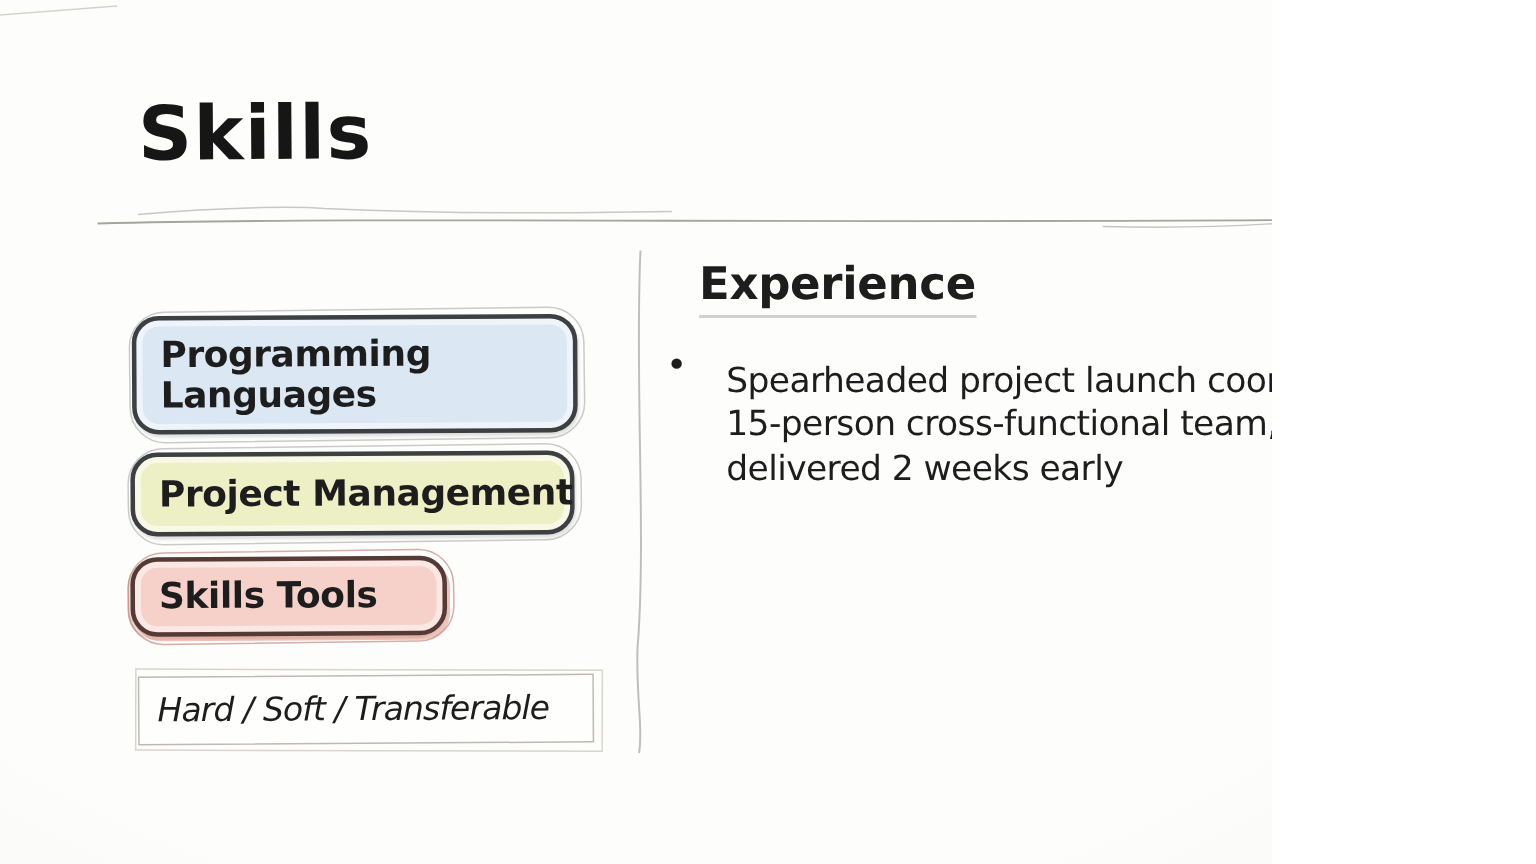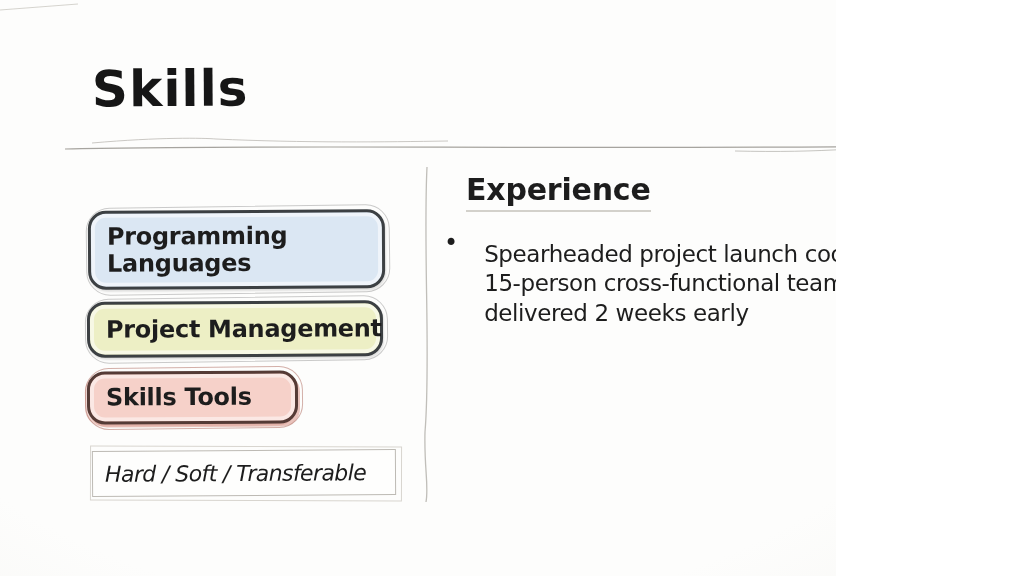--- a/index.html
+++ b/index.html
@@ -7,20 +7,21 @@
     width: 1024px; height: 576px;
     font-family: "DejaVu Sans", "Liberation Sans", sans-serif;
     color: #1d1d1d;
     overflow: hidden;
   }
   .canvas {
     position: relative;
     width: 836px; height: 576px;
     background: radial-gradient(130% 130% at 50% 35%, #fdfdfc 55%, #f1f0ec 100%);
     overflow: hidden;
+    padding-left: 12px;
   }
   .sketch { position: absolute; inset: 0; pointer-events: none; }
 
   
   .page-title {
     position: absolute; left: 92px; top: 60px;
     margin: 0;
     font-size: 50px; font-weight: 700; letter-spacing: 1px;
     color: #161616;
     transform: rotate(-0.4deg);

